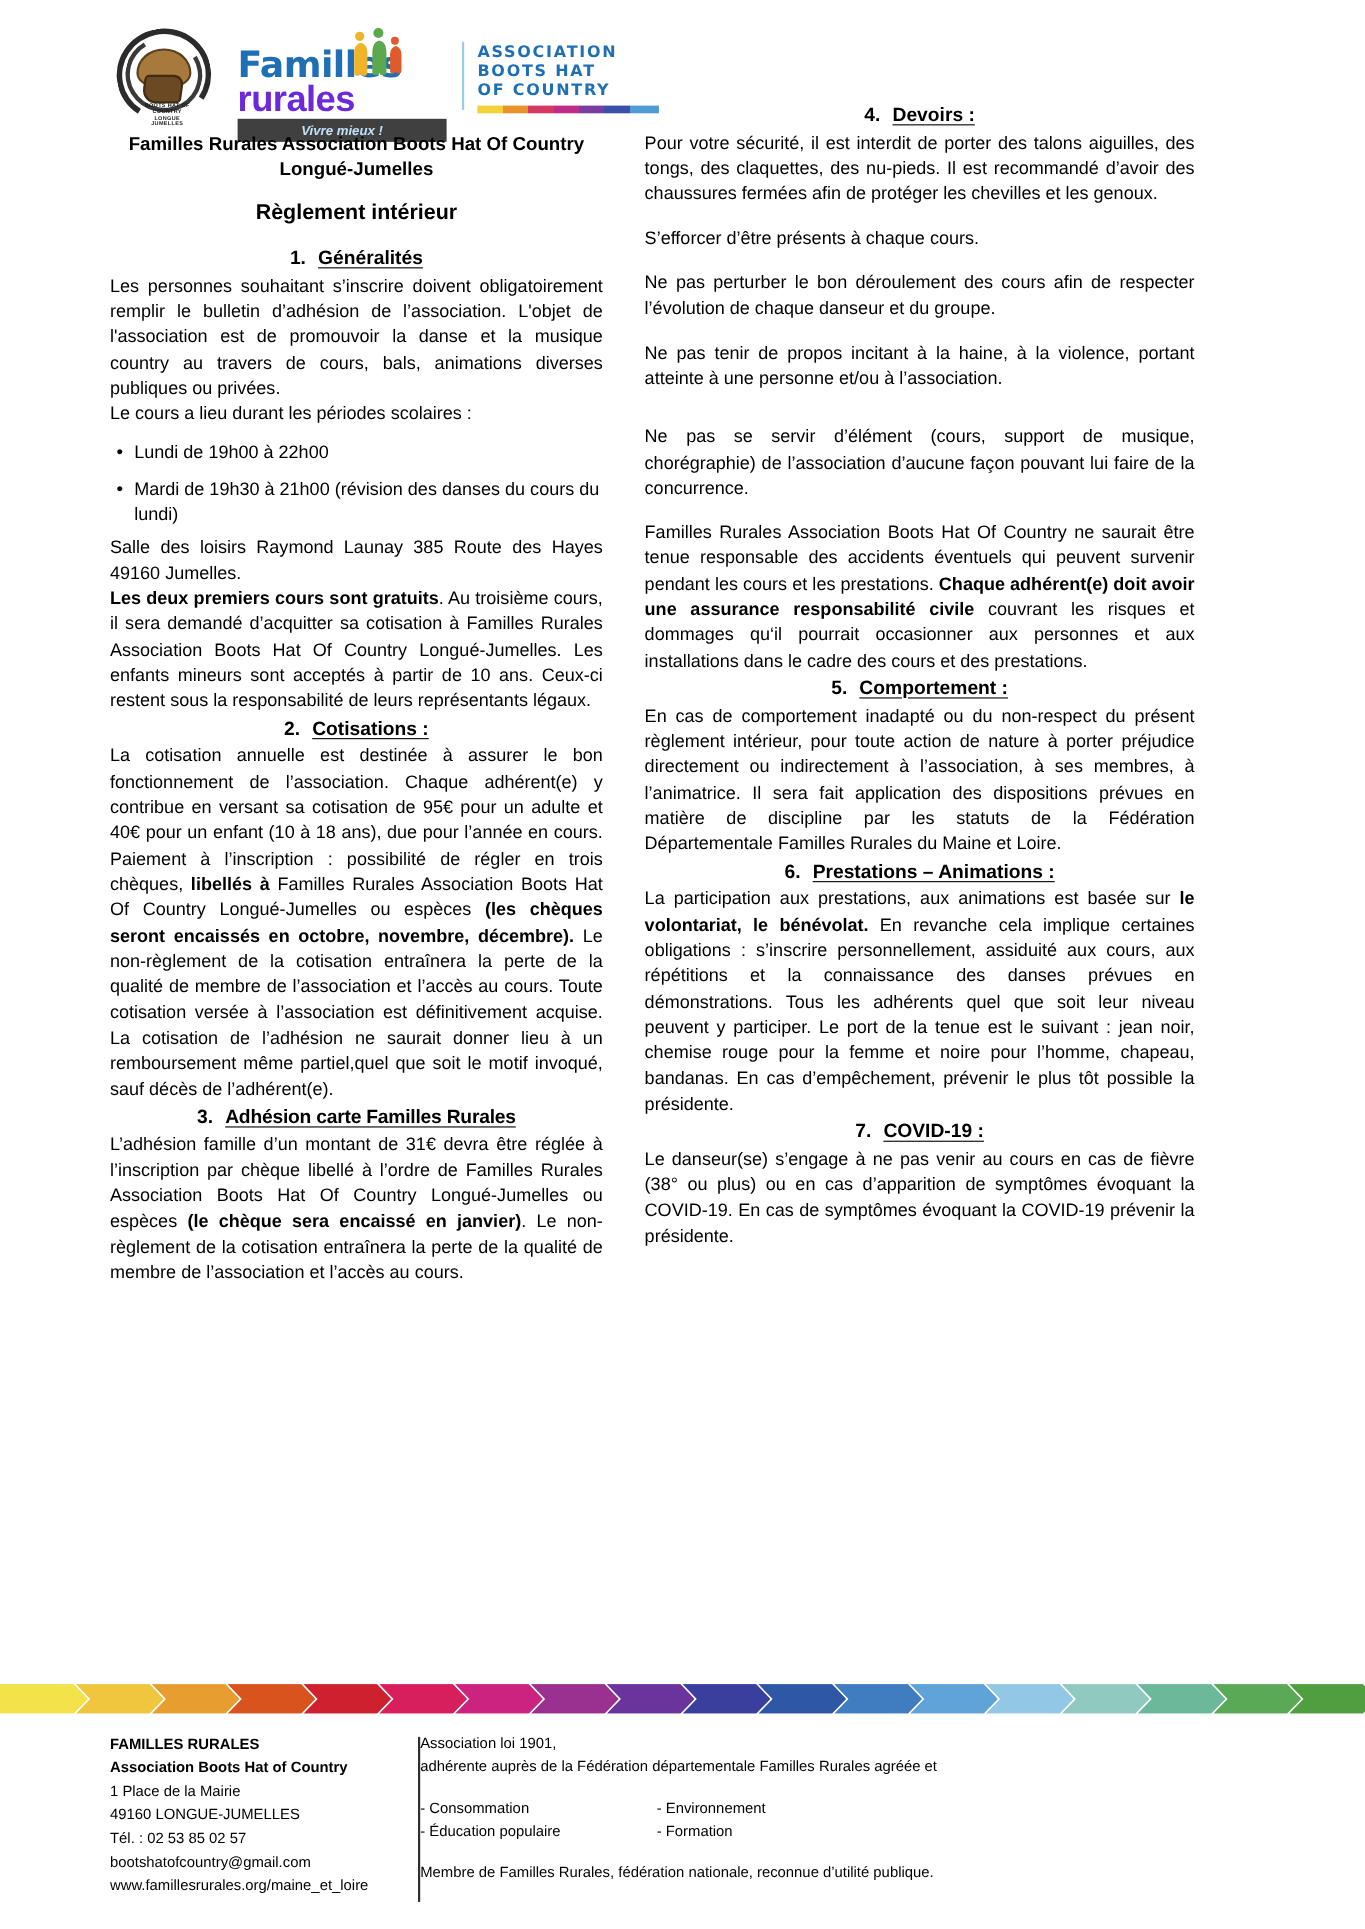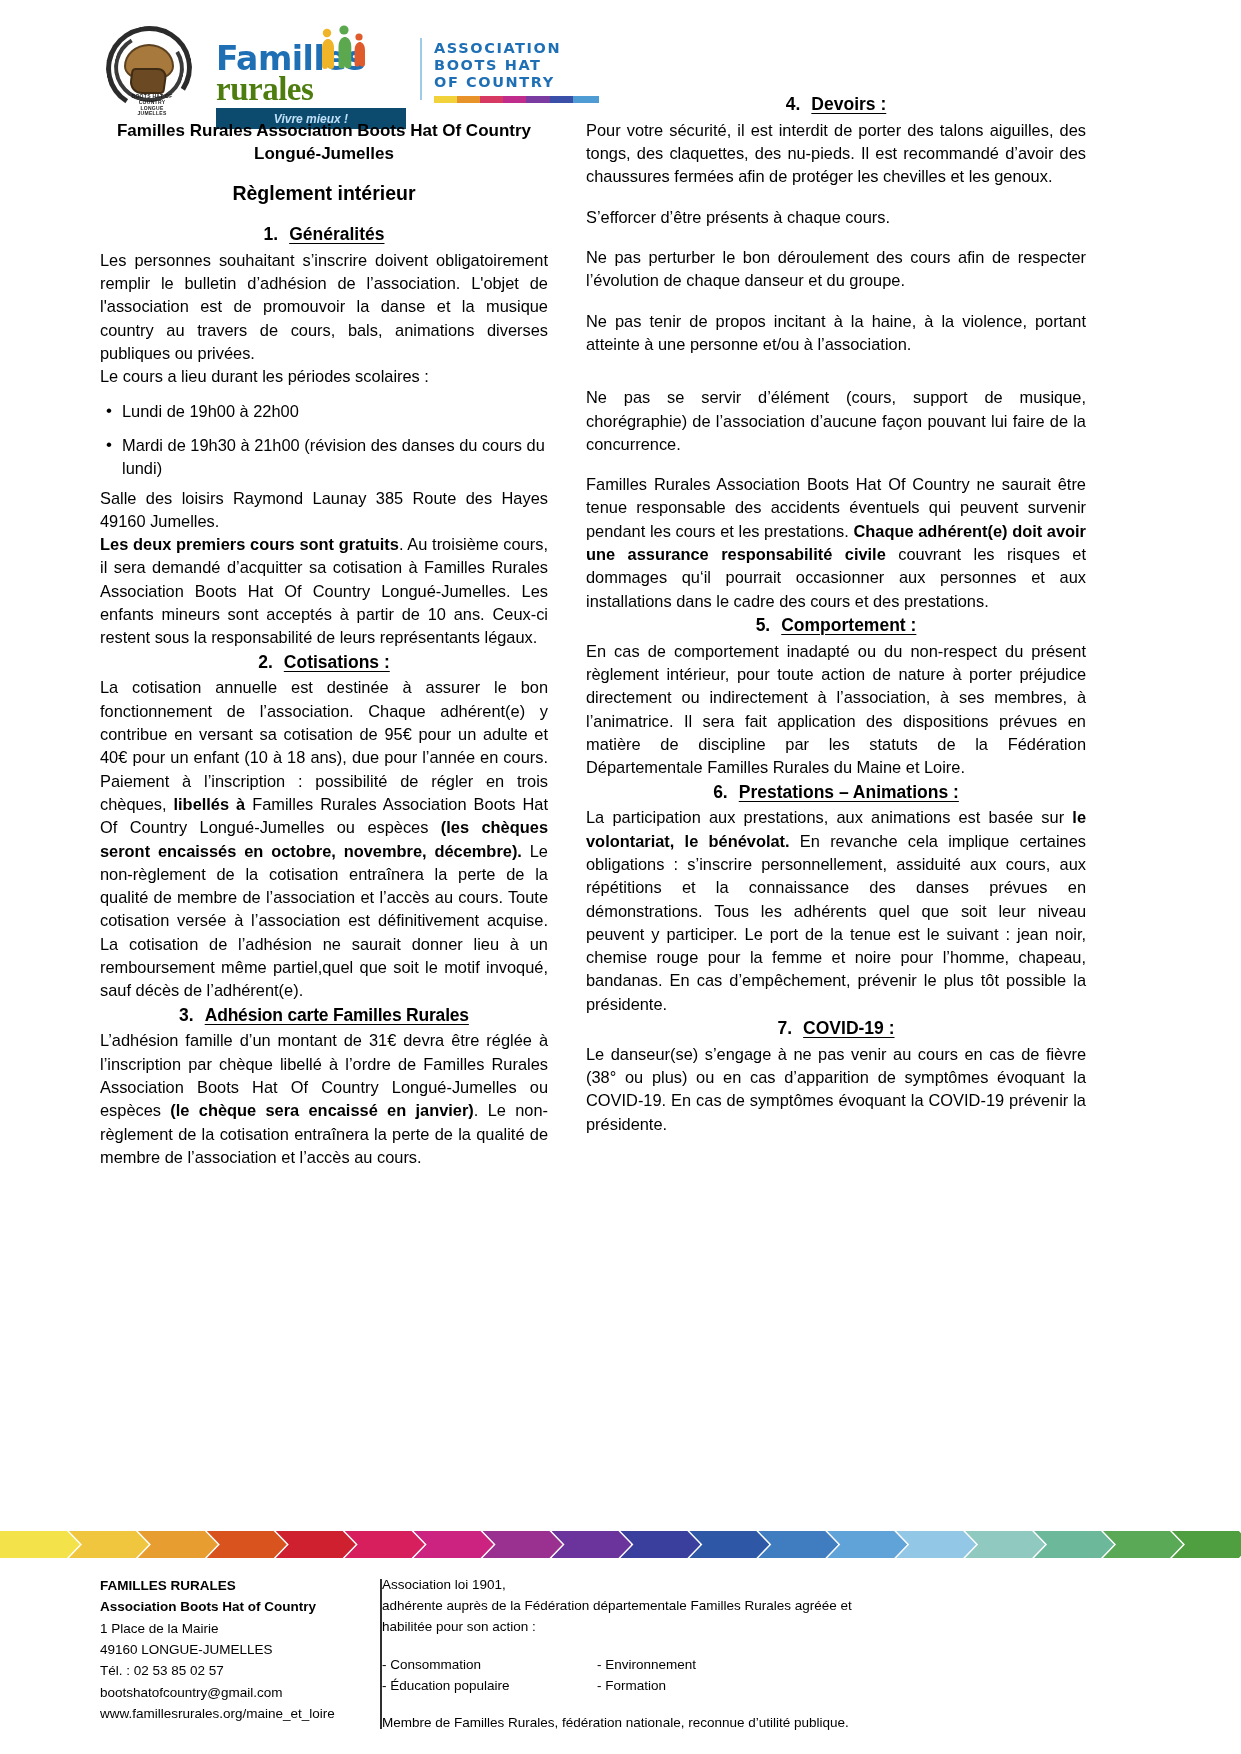--- a/index.html
+++ b/index.html
@@ -80,32 +80,32 @@
     position: relative;
     padding-top: 22px;
   }
   .logo-fr .word1 {
     font-family: "DejaVu Sans", sans-serif;
     font-size: 33px; font-weight: bold;
     color: #1f6fb5; line-height: .9;
     letter-spacing: -.5px;
   }
   .logo-fr .word2 {
-    font-family: Liberation Serif, serif;
+    font-family: Liberation Sans, sans-serif;
     font-size: 33px; font-weight: bold;
-    color: #4d7c0f; line-height: .95;
+    color: #6d28d9; line-height: .95;
     letter-spacing: -.5px;
   }
   .logo-fr .people {
     position: absolute; right: 34px; top: 2px;
     width: 58px; height: 46px;
   }
   .logo-fr .bluebar {
     margin-top: 3px;
-    background: #0c4a6e;
+    background: #404040;
     height: 21px; width: 190px;
     display: flex; align-items: center; justify-content: center;
   }
   .logo-fr .bluebar span {
     color: #bfe0f7; font-size: 12px; font-style: italic; font-weight: bold;
   }
   .logo-sep {
     width: 2px; background: #9ecbe8;
     height: 62px; margin: 16px 12px 0 14px;
     flex: 0 0 auto;
@@ -384,21 +384,20 @@
       <div>bootshatofcountry@gmail.com</div>
       <div>www.famillesrurales.org/maine_et_loire</div>
     </div>
 
     <div class="footer-divider"></div>
 
     <div class="footer-right">
       <div class="blk">
         <div>Association loi 1901,</div>
         <div>adhérente auprès de la Fédération départementale Familles Rurales agréée et</div>
-        <div>habilitée pour son action :</div>
       </div>
       <div class="fr-cols">
         <div class="c">
           <div>- Consommation</div>
           <div>- Éducation populaire</div>
         </div>
         <div class="c">
           <div>- Environnement</div>
           <div>- Formation</div>
         </div>

